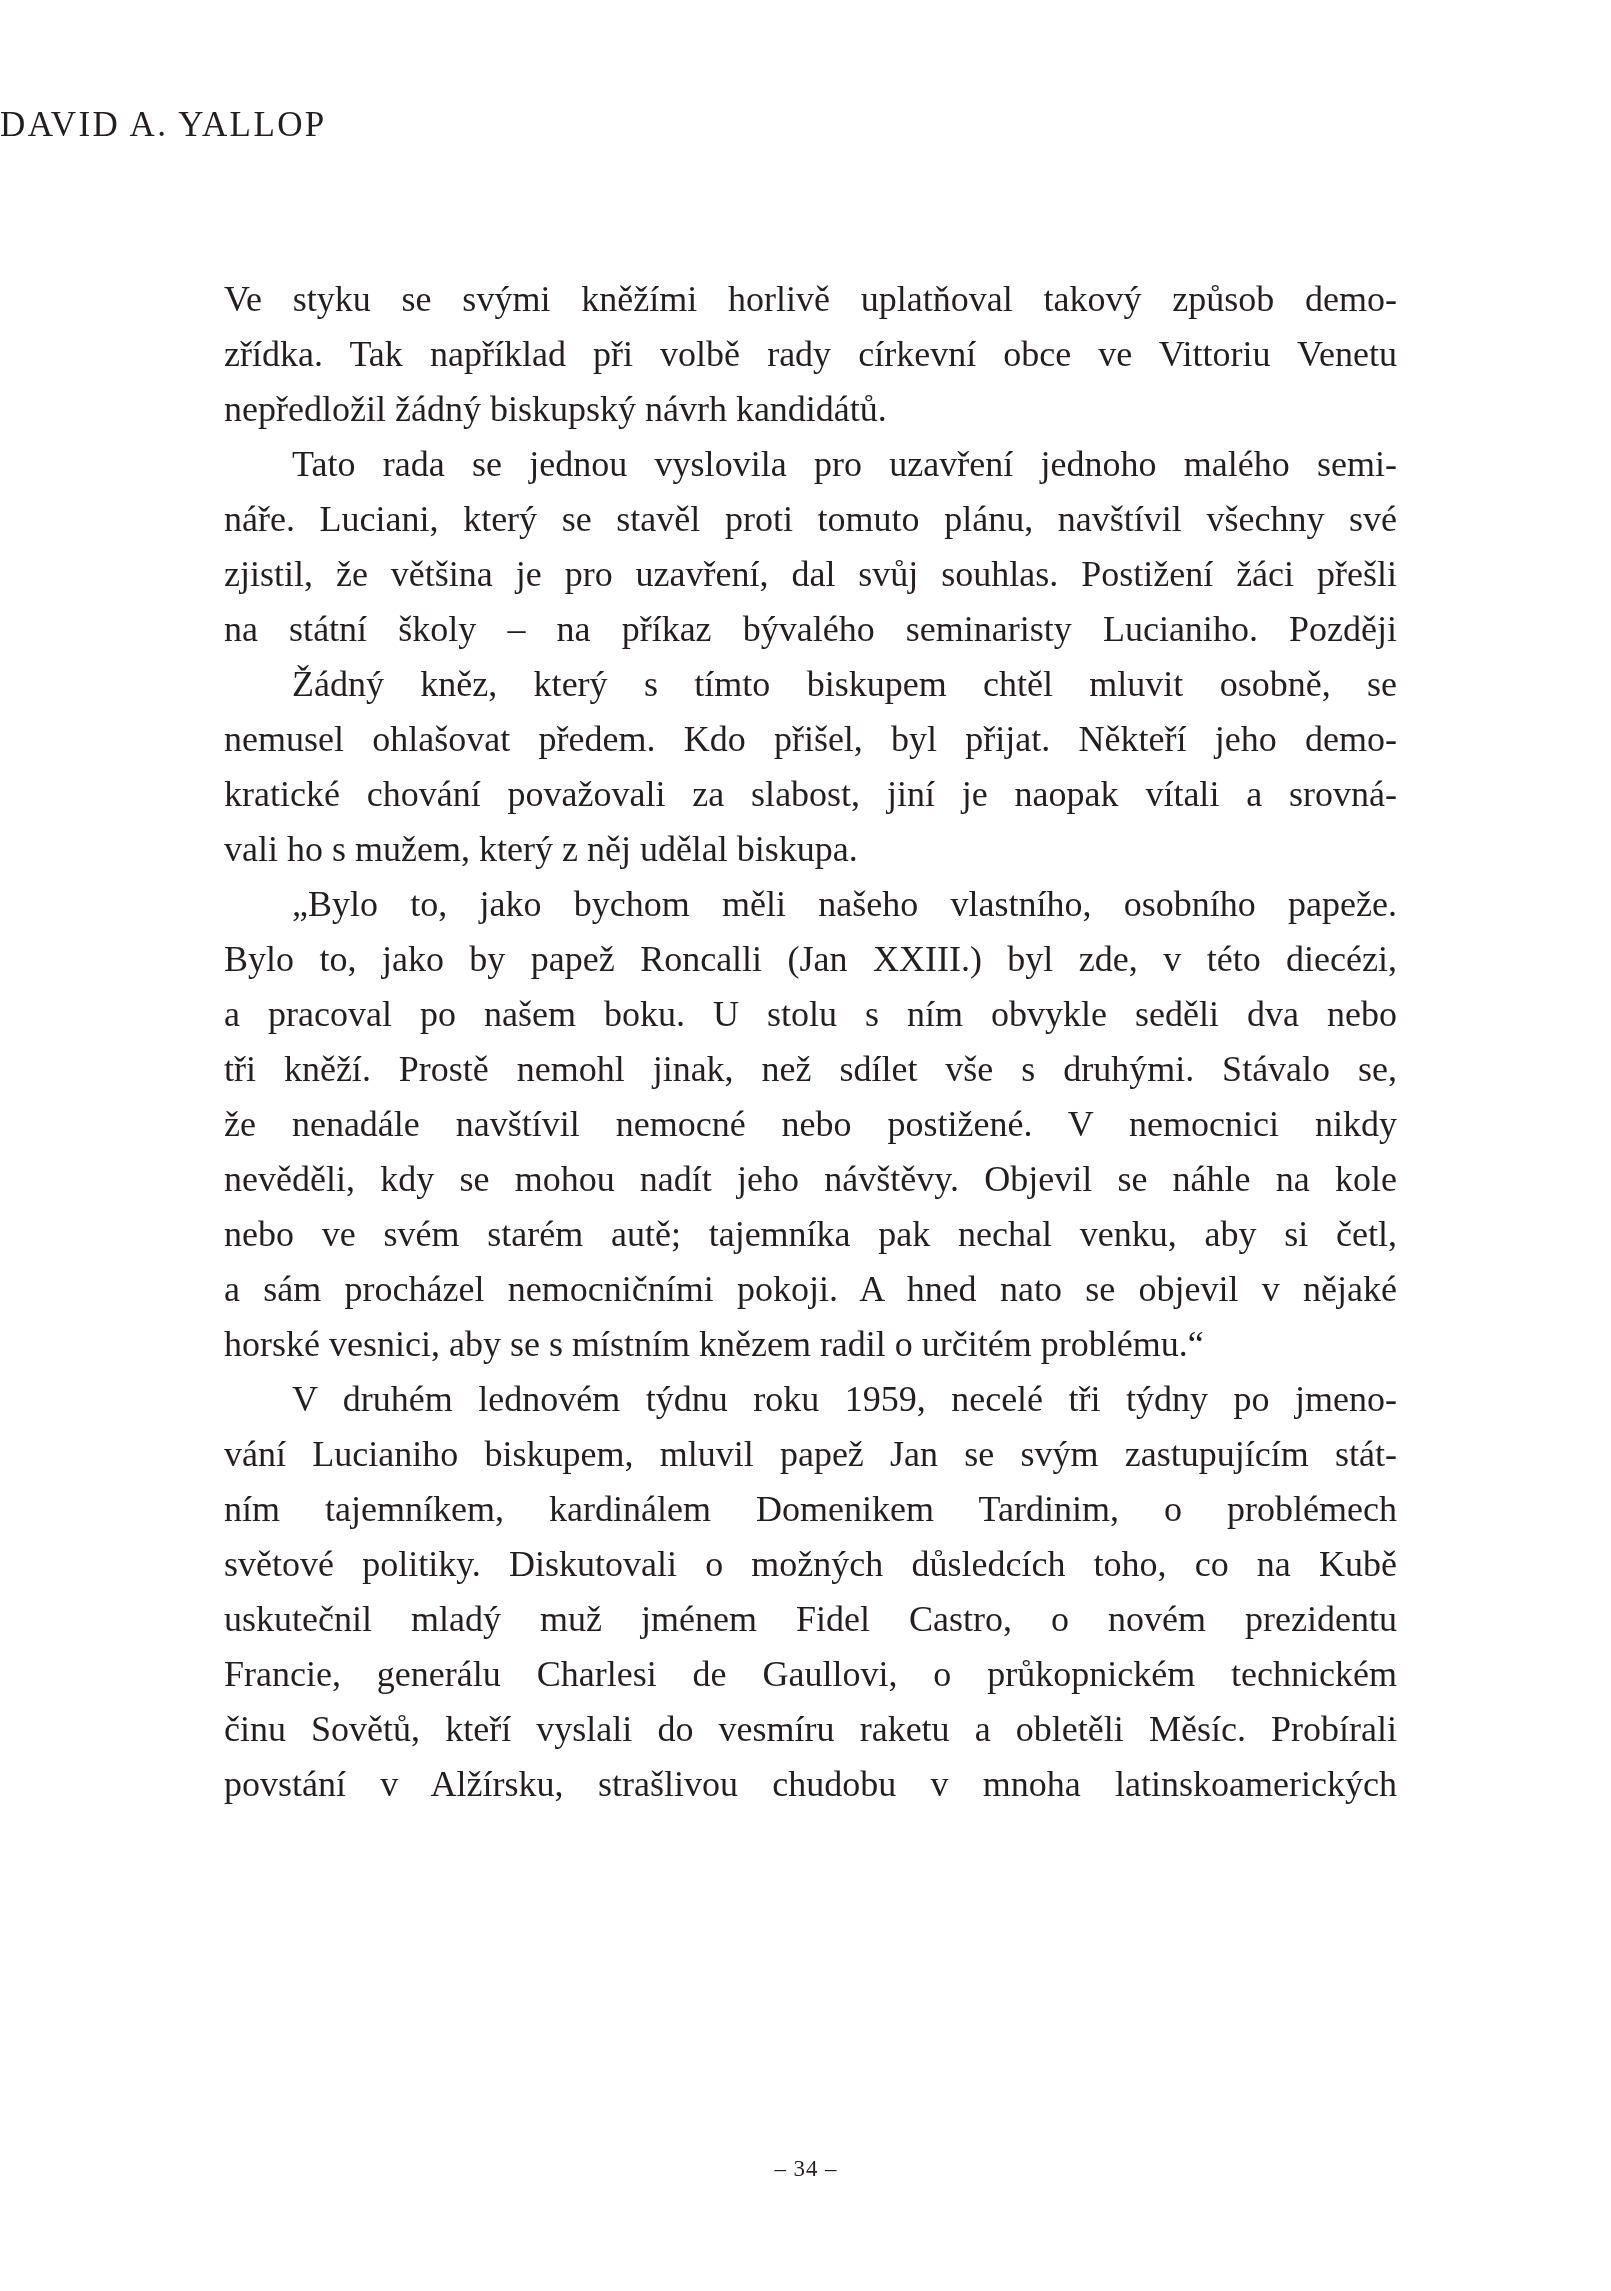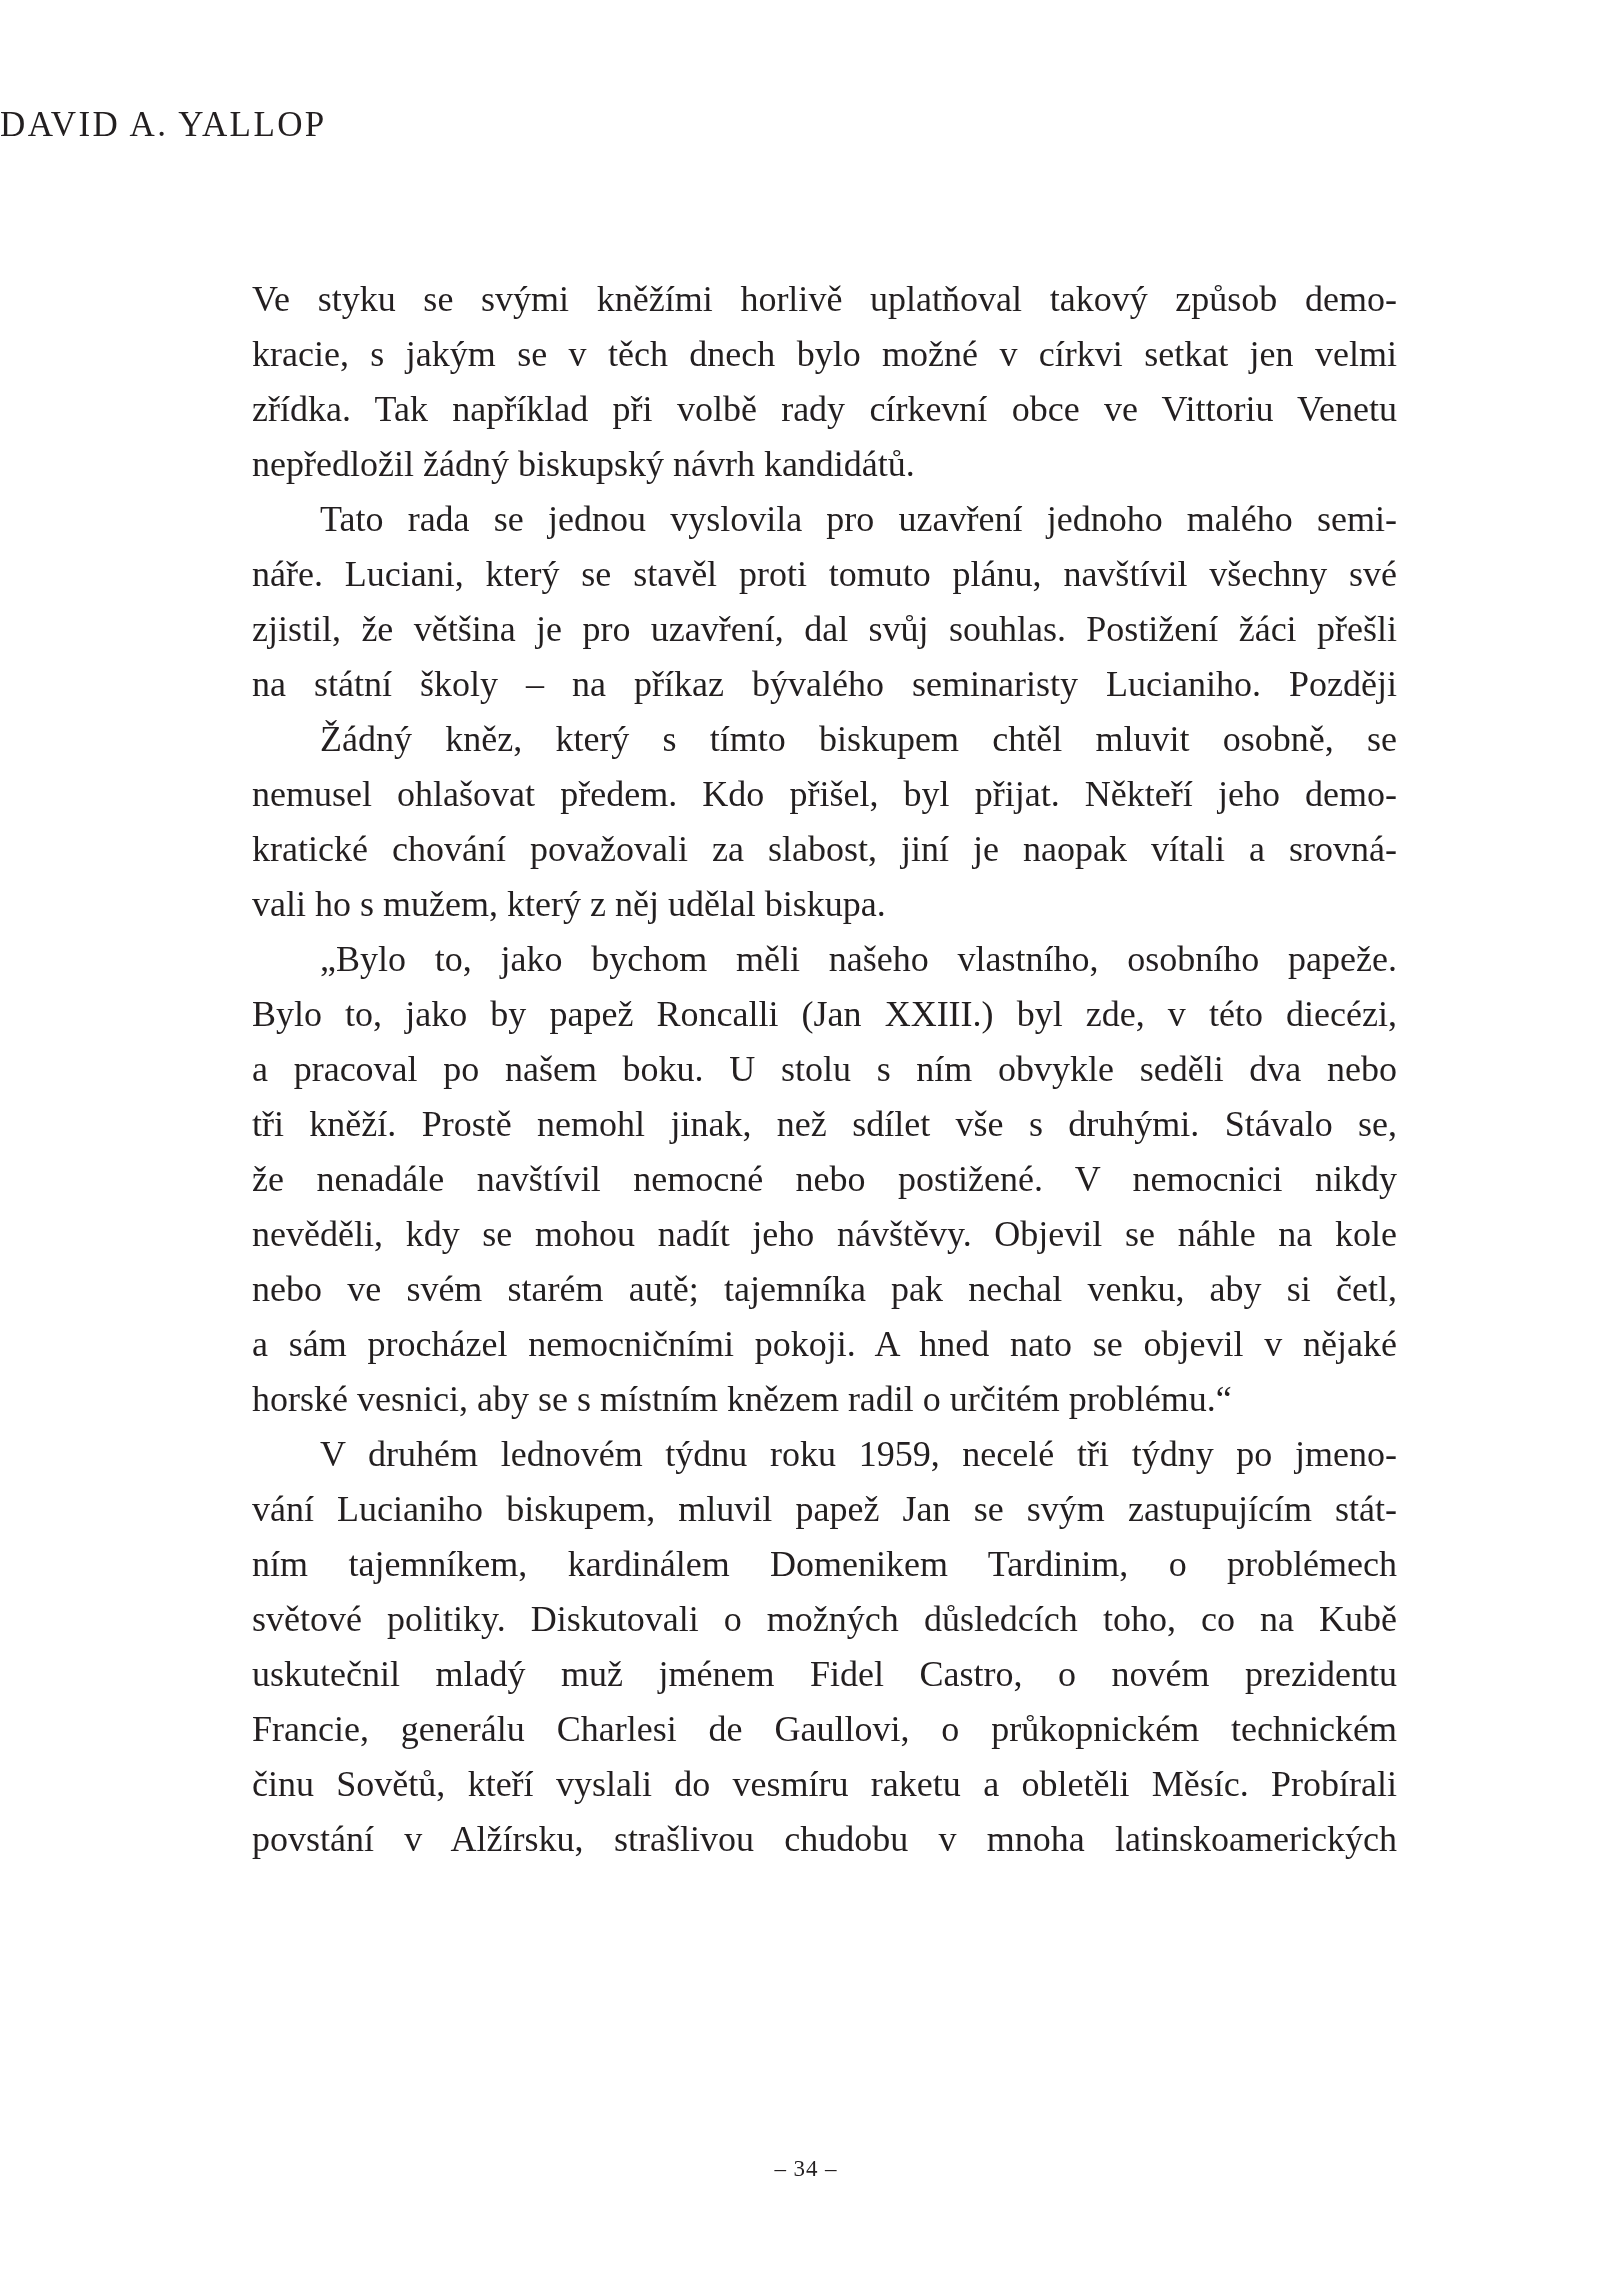--- a/index.html
+++ b/index.html
@@ -33,21 +33,20 @@
       font-size: 36px;
       line-height: 55px;
     }
     .line {
       display: block;
       height: 55px;
       white-space: nowrap;
       text-align: justify;
       text-align-last: justify;
       overflow: visible;
-      margin-left: 28px;
     }
     .line.last {
       text-align-last: left;
     }
     .line.indent {
       text-indent: 68px;
     }
     .folio {
       position: absolute;
       top: 2146px;
@@ -61,21 +60,20 @@
   </style>
 </head>
 <body>
 
 <div class="running-head">DAVID A. YALLOP</div>
 
 <div class="text-block">
 
   <div class="paragraph">
     <span class="line">Ve styku se svými kněžími horlivě uplatňoval takový způsob demo-</span>
-    <span class="line">kracie, s jakým se v těch dnech bylo možné v církvi setkat jen velmi</span>
     <span class="line">zřídka. Tak například při volbě rady církevní obce ve Vittoriu Venetu</span>
     <span class="line last">nepředložil žádný biskupský návrh kandidátů.</span>
   </div>
 
   <div class="paragraph">
     <span class="line indent">Tato rada se jednou vyslovila pro uzavření jednoho malého semi-</span>
     <span class="line">náře. Luciani, který se stavěl proti tomuto plánu, navštívil všechny své</span>
     <span class="line">zjistil, že většina je pro uzavření, dal svůj souhlas. Postižení žáci přešli</span>
     <span class="line">na státní školy – na příkaz bývalého seminaristy Lucianiho. Později</span>
   </div>

